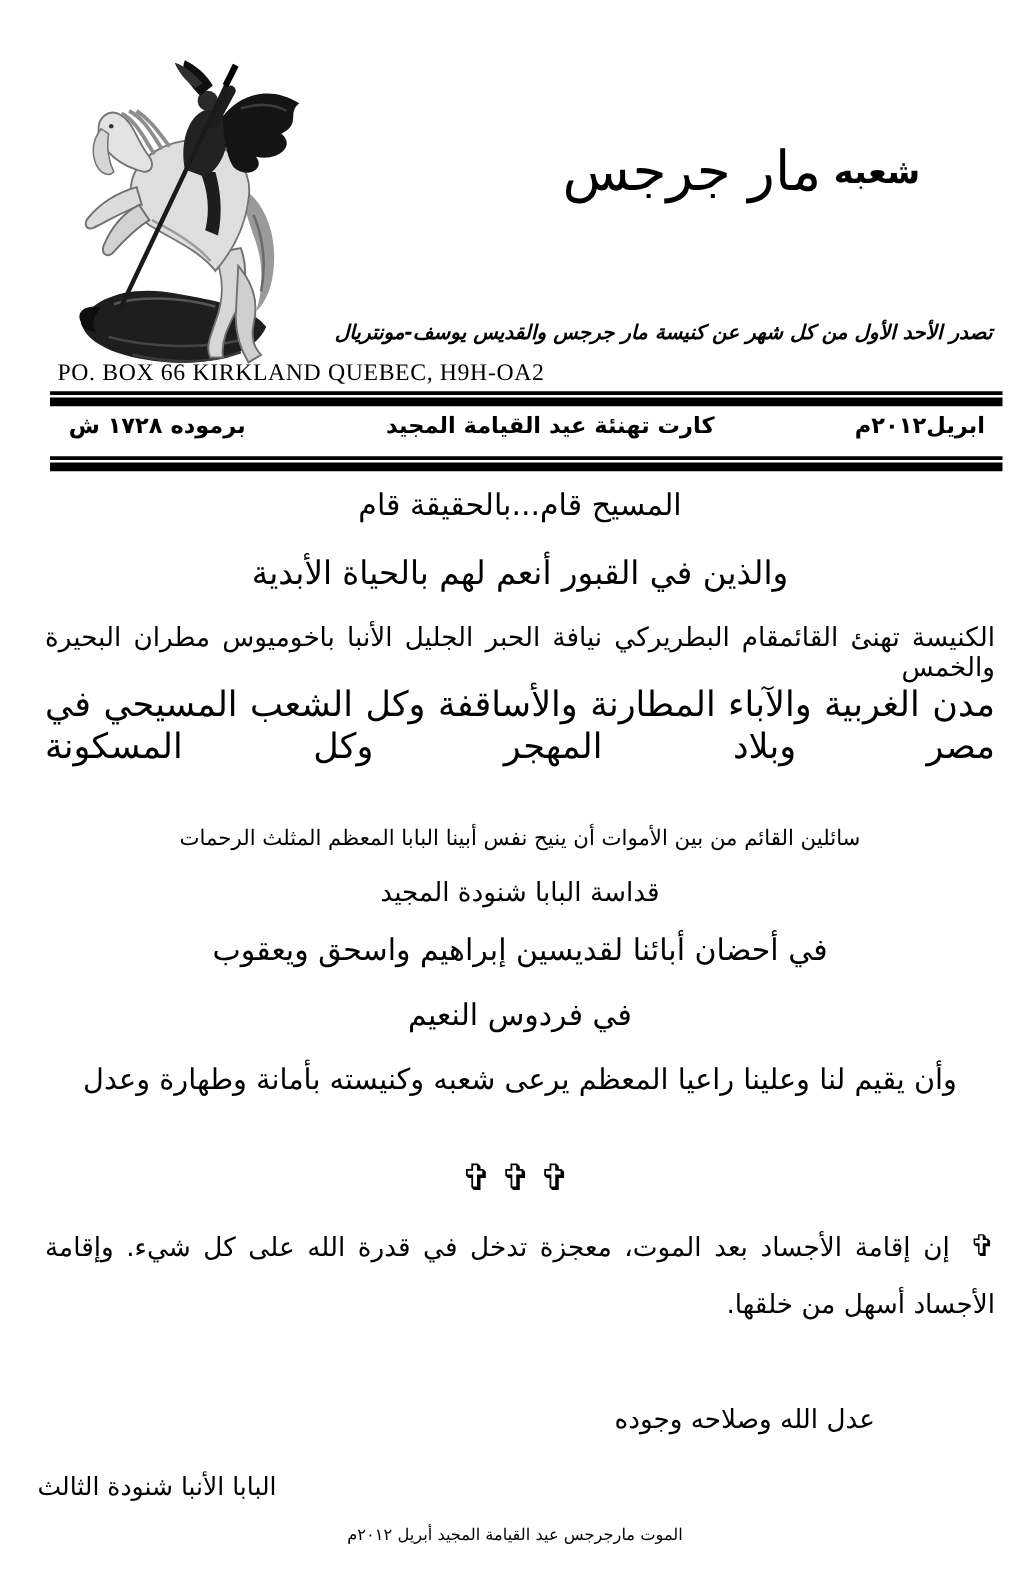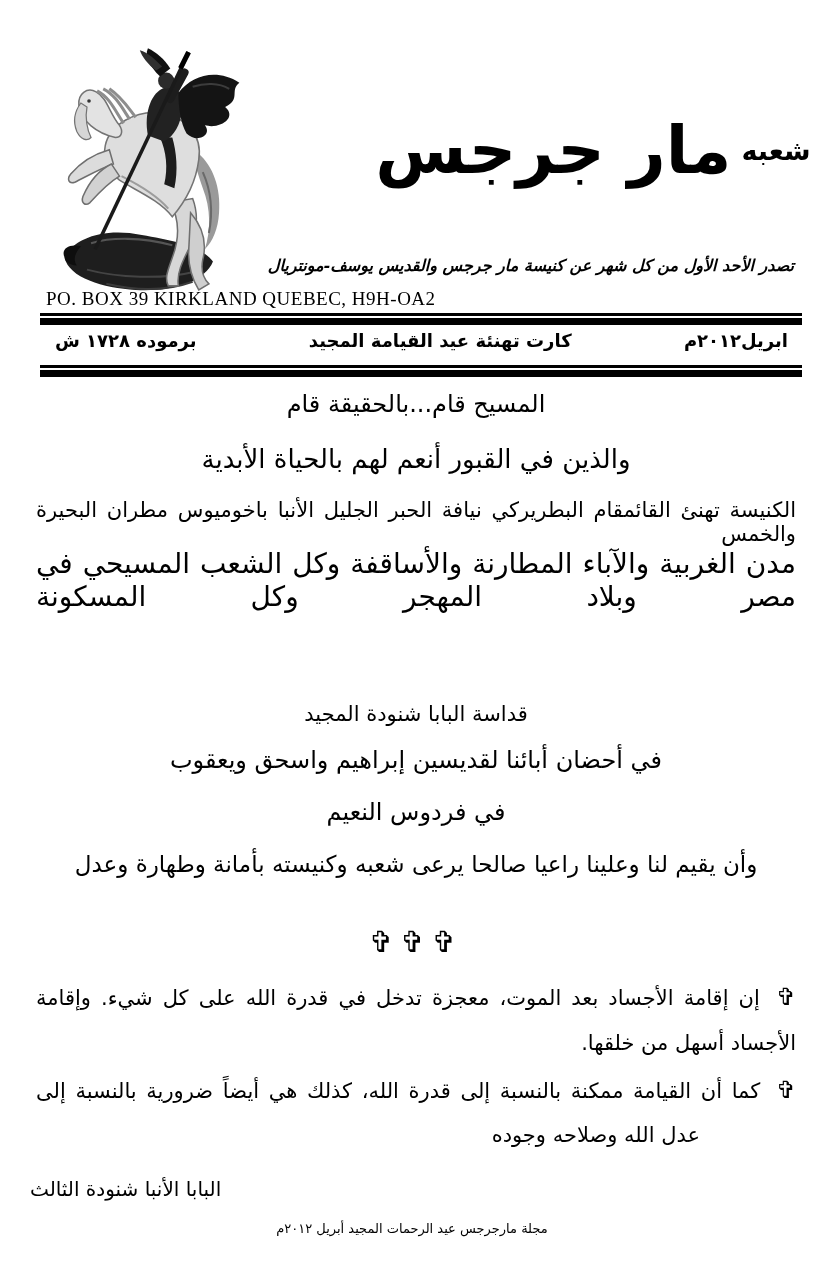--- a/index.html
+++ b/index.html
@@ -11,21 +11,21 @@
     font-family:"DejaVu Sans",sans-serif;
     color:#000;
   }
   
   .logo{position:absolute;left:50px;top:40px;width:204px;height:254px;}
   .title-row{
     position:absolute;top:112px;right:26px;width:410px;
     direction:rtl;display:flex;align-items:center;justify-content:center;gap:10px;
   }
   .title-small{font-size:27px;font-weight:bold;}
-  .title-big{font-size:66px;font-weight:bold;letter-spacing:2px;white-space:nowrap;}
+  .title-big{font-size:44px;font-weight:normal;letter-spacing:2px;white-space:nowrap;}
   .subtitle{
     position:absolute;top:256px;right:30px;
     direction:rtl;font-size:16px;font-weight:bold;white-space:nowrap;font-style:italic;
   }
   .pobox{
     position:absolute;top:288px;left:46px;
     font-family:"Liberation Serif",serif;font-size:19px;letter-spacing:.5px;
   }
   
   .rule{position:absolute;left:40px;right:22px;}
@@ -119,21 +119,21 @@
     </svg>
   </div>
 
   <div class="title-row">
     <span class="title-small">شعبه</span>
     <span class="title-big">مار جرجس</span>
   </div>
 
   <div class="subtitle">تصدر الأحد الأول من كل شهر عن كنيسة مار جرجس والقديس يوسف-مونتريال</div>
 
-  <div class="pobox">PO. BOX  39 KIRKLAND QUEBEC, H9H-OA2</div>
+  <div class="pobox">PO. BOX  66 KIRKLAND QUEBEC, H9H-OA2</div>
 
   <div class="rule rule1">
     <div class="thin"></div>
       <div class="gap"></div>
       <div class="thick"></div>
   </div>
 
   <div class="dateline">
     <span>ابريل٢٠١٢م</span>
     <span>كارت  تهنئة عيد القيامة المجيد</span>
@@ -146,36 +146,33 @@
       <div class="thick"></div>
   </div>
 
   <div class="bline center h1">المسيح قام...بالحقيقة قام</div>
   <div class="bline center h2">والذين في القبور أنعم لهم بالحياة الأبدية</div>
 
   <div class="bline just p1a">الكنيسة تهنئ القائمقام البطريركي نيافة الحبر الجليل الأنبا باخوميوس  مطران البحيرة والخمس</div>
   <div class="bline just p1b">مدن الغربية  والآباء المطارنة والأساقفة وكل الشعب المسيحي في مصر وبلاد المهجر وكل المسكونة</div>
 
 
+  <div class="bline center s1">سائلين القائم من بين الأموات أن ينيح نفس أبينا البابا المعظم المثلث الرحمات</div>
   <div class="bline center s2">قداسة البابا شنودة المجيد</div>
   <div class="bline center s3">في أحضان أبائنا لقديسين إبراهيم واسحق ويعقوب</div>
   <div class="bline center s4">في فردوس النعيم</div>
-  <div class="bline center s5">وأن يقيم لنا وعلينا راعيا صالحا يرعى شعبه وكنيسته بأمانة وطهارة وعدل</div>
+  <div class="bline center s5">وأن يقيم لنا وعلينا راعيا المعظم يرعى شعبه وكنيسته بأمانة وطهارة وعدل</div>
 
   <div class="bline center crosses">✞✞✞</div>
 
   <div class="bline just b1a">
     <span class="cross-bullet">✞</span>
     <span>إن إقامة الأجساد بعد الموت، معجزة تدخل في قدرة الله على كل شيء. وإقامة</span>
   </div>
   <div class="bline rt b1b">الأجساد أسهل من خلقها.</div>
 
-  <div class="bline just b2a">
-    <span class="cross-bullet">✞</span>
-    <span>كما أن القيامة ممكنة بالنسبة إلى قدرة الله، كذلك هي أيضاً ضرورية بالنسبة إلى</span>
-  </div>
   <div class="bline rt b2b">عدل الله وصلاحه وجوده</div>
 
   <div class="signature">البابا الأنبا شنودة الثالث</div>
 
-  <div class="footer">مجلة مارجرجس عيد الرحمات المجيد أبريل ٢٠١٢م</div>
+  <div class="footer">الموت مارجرجس عيد القيامة المجيد أبريل ٢٠١٢م</div>
 
 </div>
 
 </body></html>

